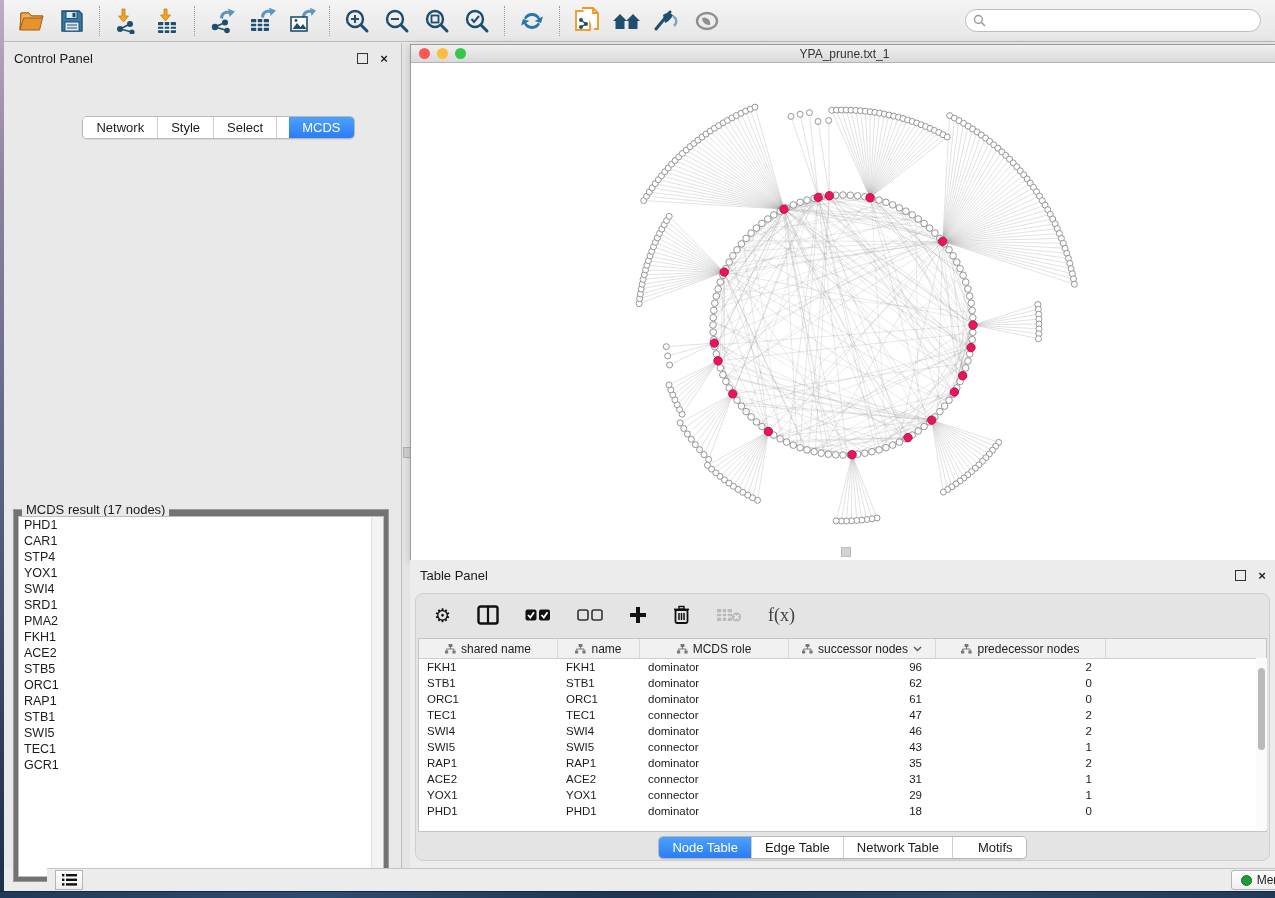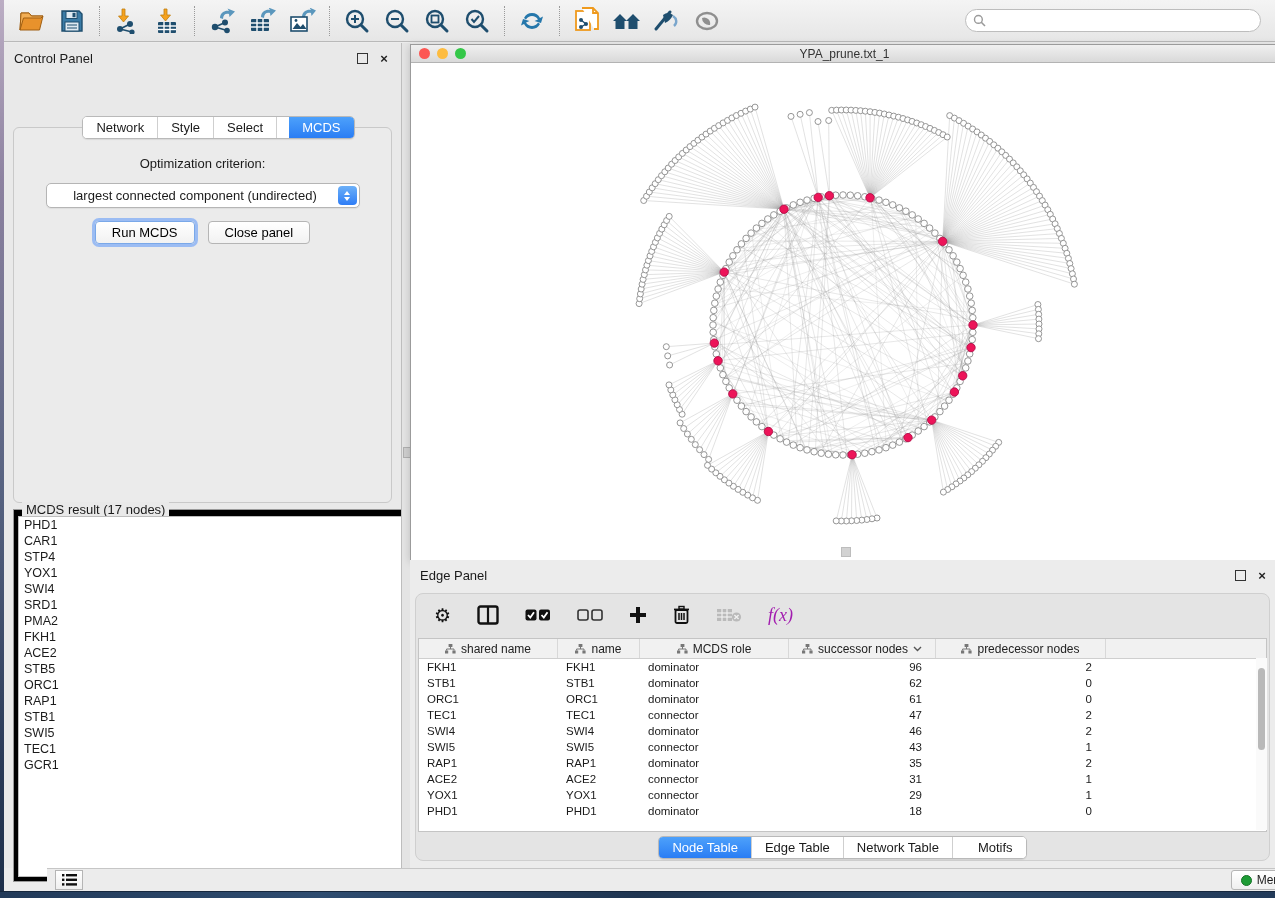--- a/index.html
+++ b/index.html
@@ -44,21 +44,21 @@
   .combo .val{flex:1;text-align:center;font-size:13px;padding-left:6px;white-space:nowrap;overflow:hidden;}
   .combo .step{width:19px;height:19px;margin-right:2px;border-radius:4px;
     background:linear-gradient(#6cb0f8,#2e7df6);display:flex;flex-direction:column;align-items:center;justify-content:center;gap:2px;}
   .combo .step i{width:0;height:0;border-left:3.5px solid transparent;border-right:3.5px solid transparent;display:block;}
   .combo .step i.up{border-bottom:4px solid #fff;}
   .combo .step i.down{border-top:4px solid #fff;}
   .btn-row{margin-top:13px;display:flex;justify-content:center;gap:13px;}
   .pbtn{background:linear-gradient(#ffffff,#f2f2f2);border:1px solid #b5b5b5;border-radius:4px;
     font-size:13px;padding:3px 16px;}
   .pbtn.focus{box-shadow:0 0 0 3px rgba(90,150,250,.55);border-color:#7aa8e8;}
-  .fieldset{position:absolute;left:9px;top:466px;width:374px;height:371px;border:1px solid #9a9a9a;background:#000000;padding-left:36px;}
+  .fieldset{position:absolute;left:9px;top:466px;width:374px;height:371px;border:1px solid #9a9a9a;background:#737373;}
   .fieldset .legend{position:absolute;left:8px;top:-8px;background:#e9e9e9;padding:0 4px;font-size:13px;}
   .mcds-list{position:absolute;left:4px;top:6px;right:4px;bottom:4px;background:#fff;border:1px solid #bdbdbd;
     overflow:hidden;}
   .mcds-scroll{position:absolute;right:0;top:0;width:11px;bottom:0;background:#f3f3f3;border-left:1px solid #e0e0e0;}
   .mcds-item{font-size:12.5px;line-height:16px;padding-left:5px;}
 
   
   .vsplit{position:absolute;left:397px;top:43px;width:9px;height:825px;background:#e4e4e4;border-left:1px solid #bdbdbd;}
   .vsplit .grip{position:absolute;left:1px;top:404px;width:6px;height:9px;background:#cfcfcf;border:1px solid #b0b0b0;}
 
@@ -72,21 +72,21 @@
   .net-title .t{flex:1;text-align:center;font-size:12px;color:#333;}
   .net-canvas{position:relative;width:100%;height:497px;background:#fff;}
   .net-hscroll{position:absolute;left:50%;bottom:3px;width:8px;height:8px;margin-left:-4px;background:#d2d2d2;border:1px solid #bdbdbd;}
 
   
   .tpanel{position:absolute;left:406px;top:560px;width:869px;height:308px;background:#ececec;}
   .tp-inner{position:absolute;left:5px;top:33px;width:853px;height:266px;background:#e4e4e4;border:1px solid #cfcfcf;border-radius:8px;}
   .tp-toolbar{height:42px;display:flex;align-items:center;padding-left:18px;gap:26px;}
   .tico{display:flex;align-items:center;justify-content:center;height:26px;}
   .gear{font-size:19px;line-height:19px;color:#111;}
-  .fx{font-family:"Liberation Serif",serif;font-style:italic;font-size:18px;color:#a21caf;}
+  .fx{font-family:"Liberation Serif",serif;font-size:18px;color:#404040;}
   .tbl{position:absolute;left:2px;top:44px;right:2px;height:192px;background:#fff;border:1px solid #c4c4c4;overflow:hidden;}
   .thead{display:flex;height:19px;background:#f1f1f1;border-bottom:1px solid #cfcfcf;}
   .th{display:flex;align-items:center;justify-content:center;gap:5px;font-size:12px;color:#222;
       border-right:1px solid #d8d8d8;box-sizing:border-box;overflow:hidden;}
   .tr{display:flex;height:16px;align-items:center;}
   .td{font-size:11.5px;box-sizing:border-box;padding:0 8px;white-space:nowrap;overflow:hidden;}
   .td.num{text-align:right;padding-right:14px;}
   .tbl-vscroll{position:absolute;right:2px;top:64px;width:11px;height:172px;background:#fafafa;}
   .tbl-vscroll .thumb{position:absolute;left:2px;top:10px;width:7px;height:82px;background:#b9b9b9;border-radius:4px;}
   .tp-tabs{position:absolute;left:0;right:0;top:242px;display:flex;justify-content:center;}
@@ -270,34 +270,20 @@
       <span class="wbtn">×</span>
     </div>
     <div class="tabs-row">
         <div class="seg" id="cp-tabs">
           <span class="tab">Network</span>
           <span class="tab">Style</span>
           <span class="tab">Select</span>
           <span class="tab active">MCDS</span>
         </div>
       </div>
-    <div class="cp-inner">
-      <div class="opt-label">Optimization criterion:</div>
-      <div class="combo">
-        <span class="val">largest connected component (undirected)</span>
-        <span class="step">
-            <i class="up"></i>
-            <i class="down"></i>
-          </span>
-      </div>
-      <div class="btn-row">
-        <button class="pbtn focus">Run MCDS</button>
-        <button class="pbtn">Close panel</button>
-      </div>
-    </div>
     <div class="fieldset">
       <span class="legend">MCDS result (17 nodes)</span>
       <div class="mcds-list">
         <div id="mcds-items">
             <div class="mcds-item">PHD1</div>
             <div class="mcds-item">CAR1</div>
             <div class="mcds-item">STP4</div>
             <div class="mcds-item">YOX1</div>
             <div class="mcds-item">SWI4</div>
             <div class="mcds-item">SRD1</div>
@@ -1061,21 +1047,21 @@
             <circle cx="497.0" cy="374.6" r="4.2" fill="#ed1459" stroke="#b30d48" stroke-width="0.9"></circle>
             <circle cx="441.1" cy="391.7" r="4.2" fill="#ed1459" stroke="#b30d48" stroke-width="0.9"></circle>
           </g>
         </svg>
       <div class="net-hscroll"></div>
     </div>
   </div>
 
   <div class="tpanel">
     <div class="panel-head">
-      <span>Edge Panel</span>
+      <span>Table Panel</span>
       <span class="sp"></span>
       <span class="wbtn">
           <span class="float-glyph"></span>
         </span>
       <span class="wbtn">×</span>
     </div>
     <div class="tp-inner">
       <div class="tp-toolbar">
         <span class="tico gear">⚙</span>
         <span class="tico">

